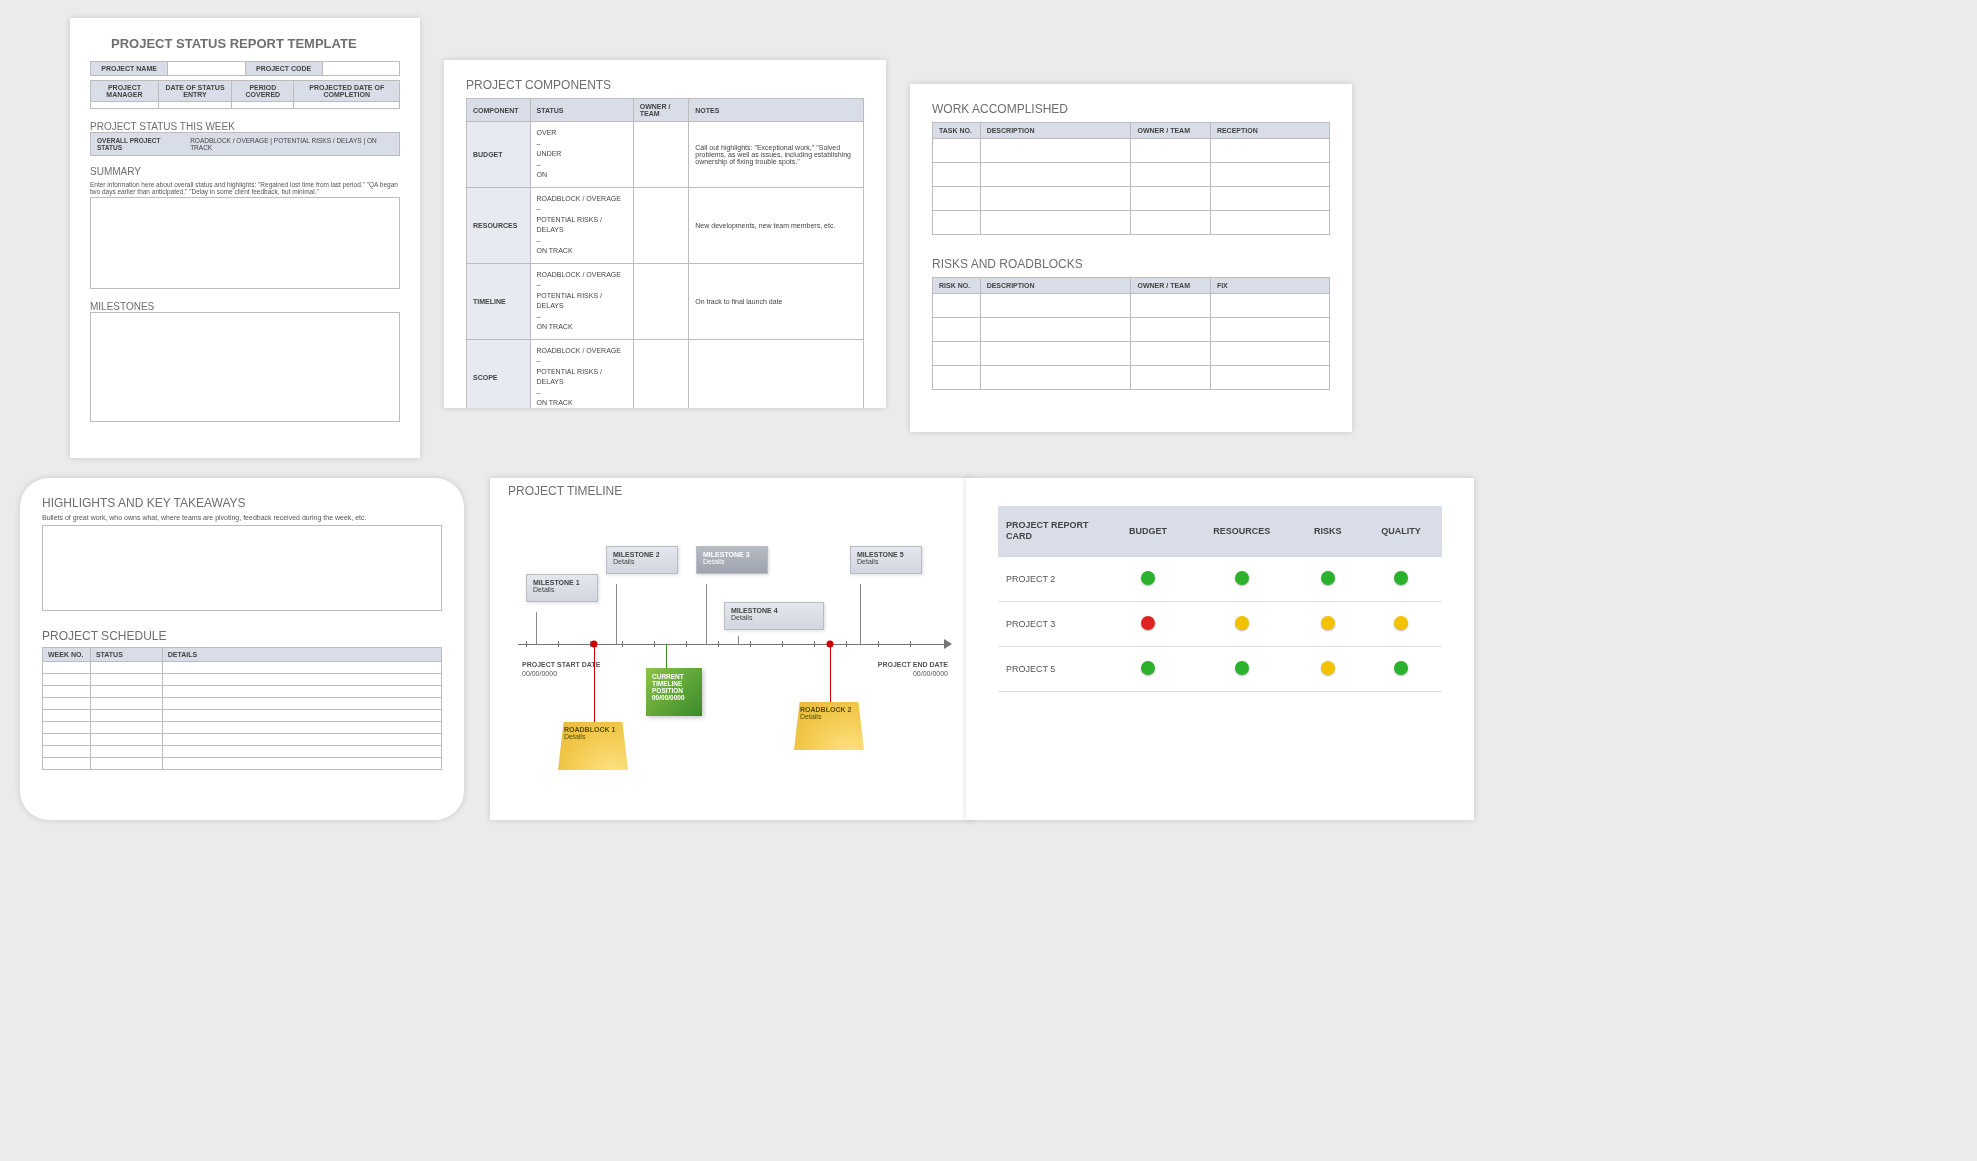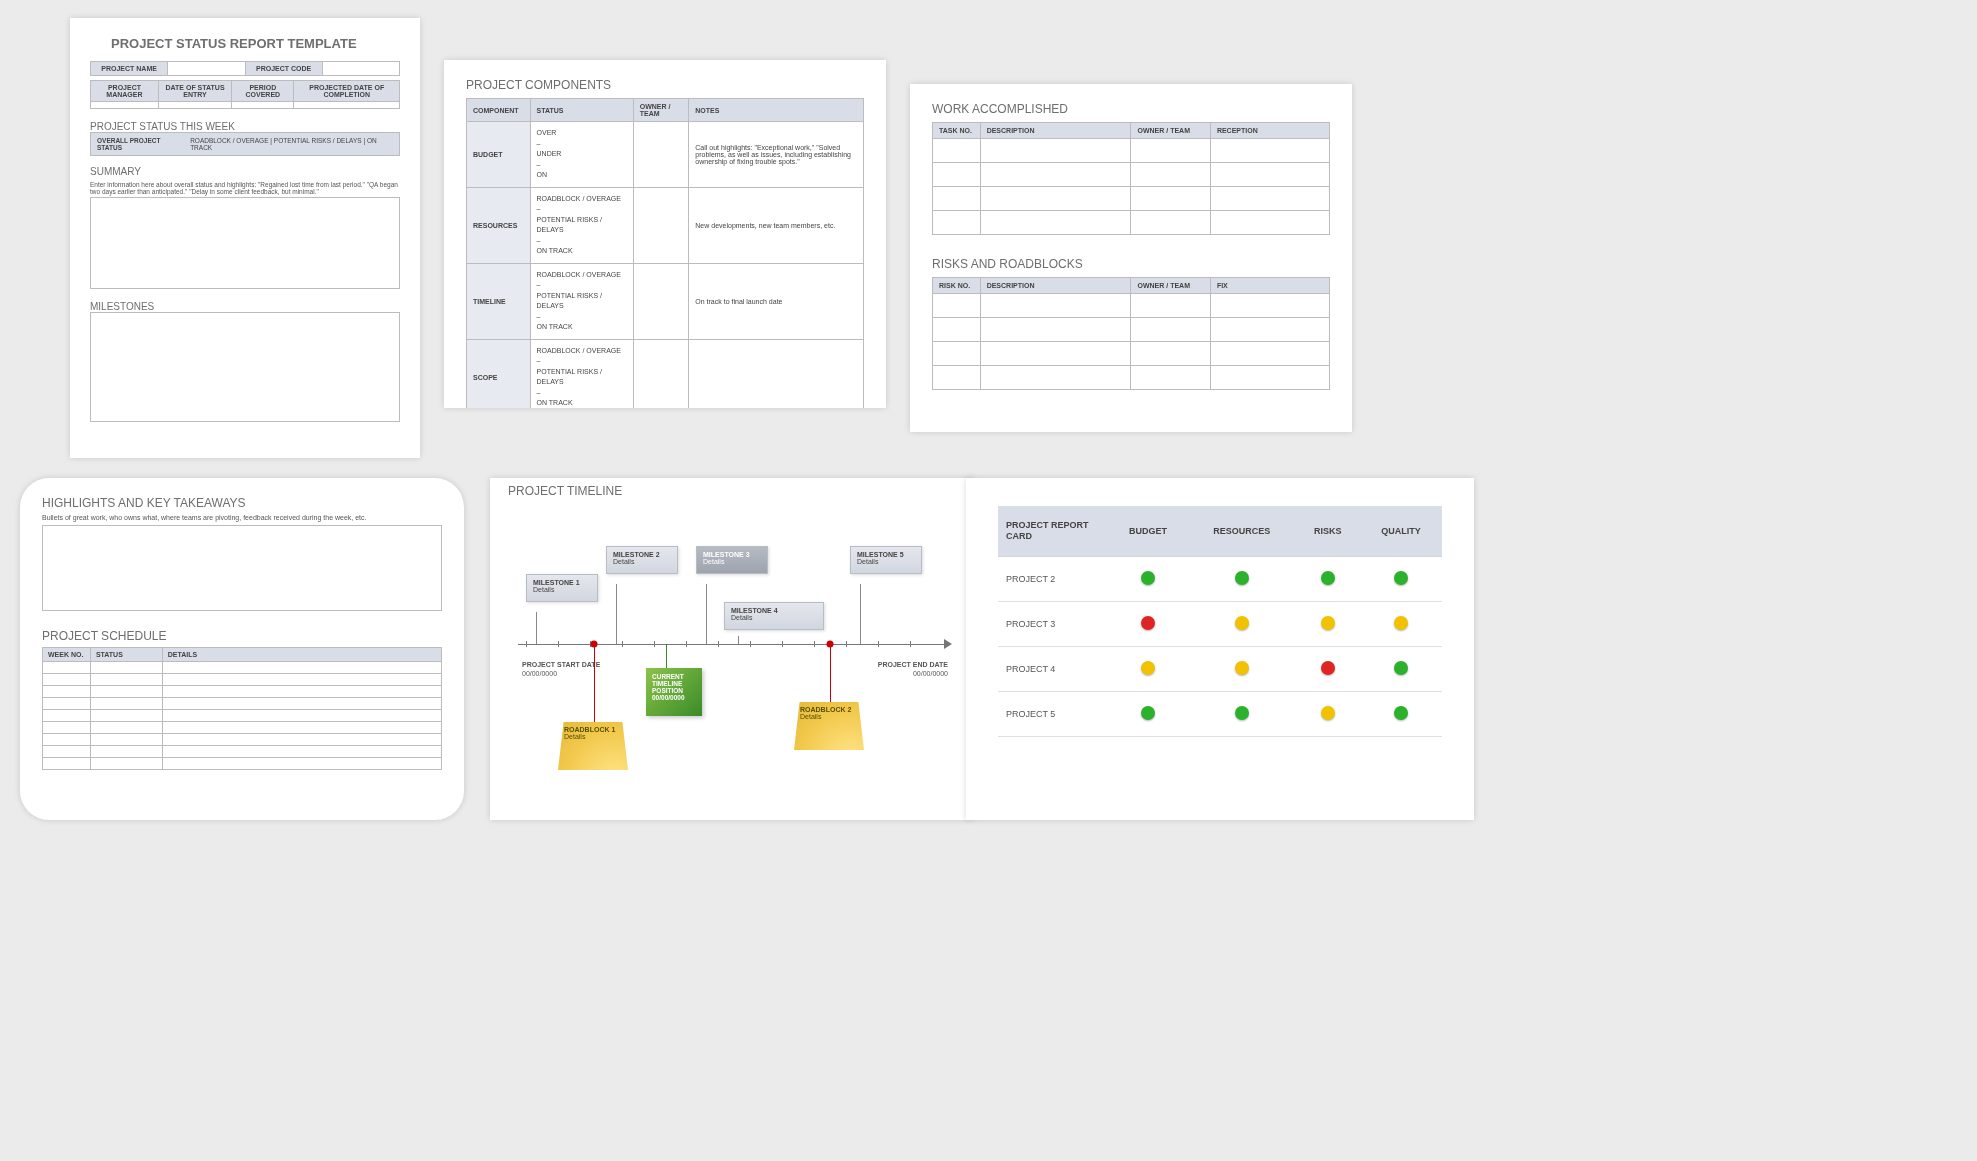--- a/index.html
+++ b/index.html
@@ -421,27 +421,20 @@
             <td><span class="dot g"></span></td>
           </tr>
           <tr>
             <td>PROJECT 3</td>
             <td><span class="dot r"></span></td>
             <td><span class="dot y"></span></td>
             <td><span class="dot y"></span></td>
             <td><span class="dot y"></span></td>
           </tr>
           <tr>
-            <td>PROJECT 4</td>
-            <td><span class="dot y"></span></td>
-            <td><span class="dot y"></span></td>
-            <td><span class="dot r"></span></td>
-            <td><span class="dot g"></span></td>
-          </tr>
-          <tr>
             <td>PROJECT 5</td>
             <td><span class="dot g"></span></td>
             <td><span class="dot g"></span></td>
             <td><span class="dot y"></span></td>
             <td><span class="dot g"></span></td>
           </tr>
         </tbody>
   </table>
 </div>
 

